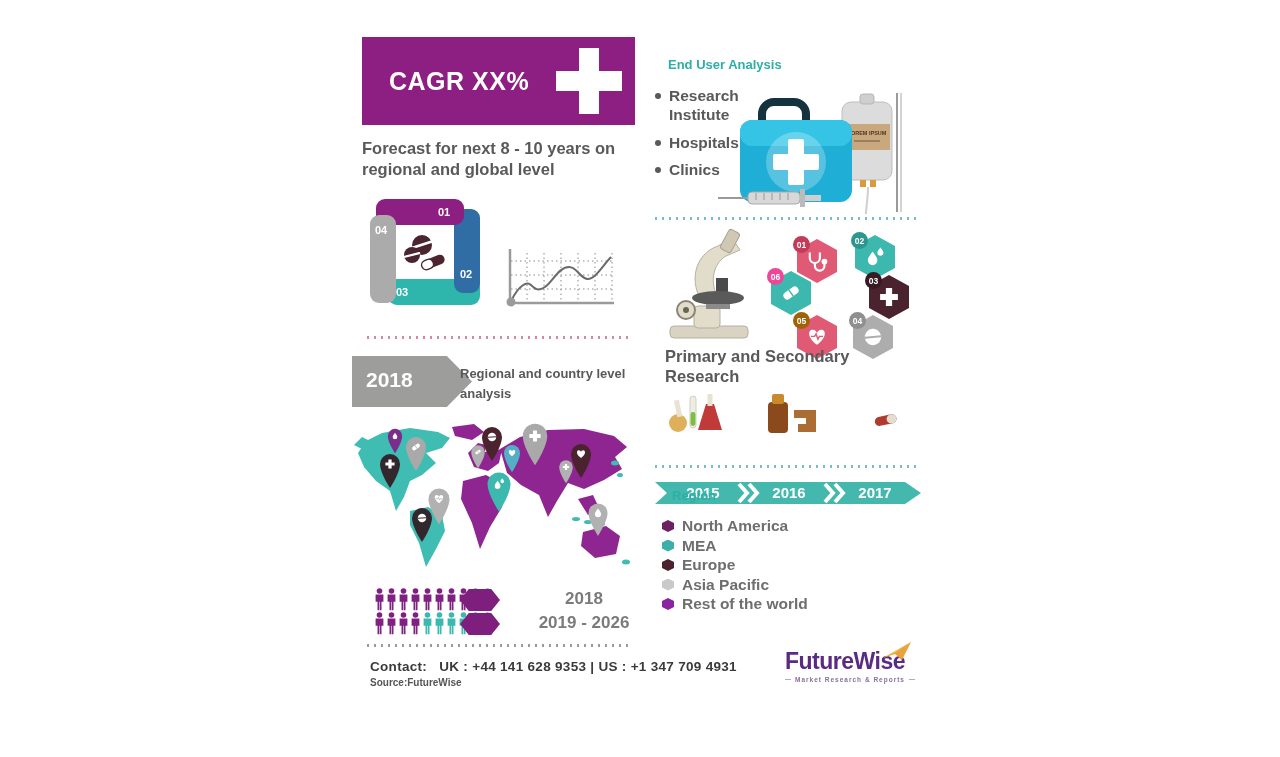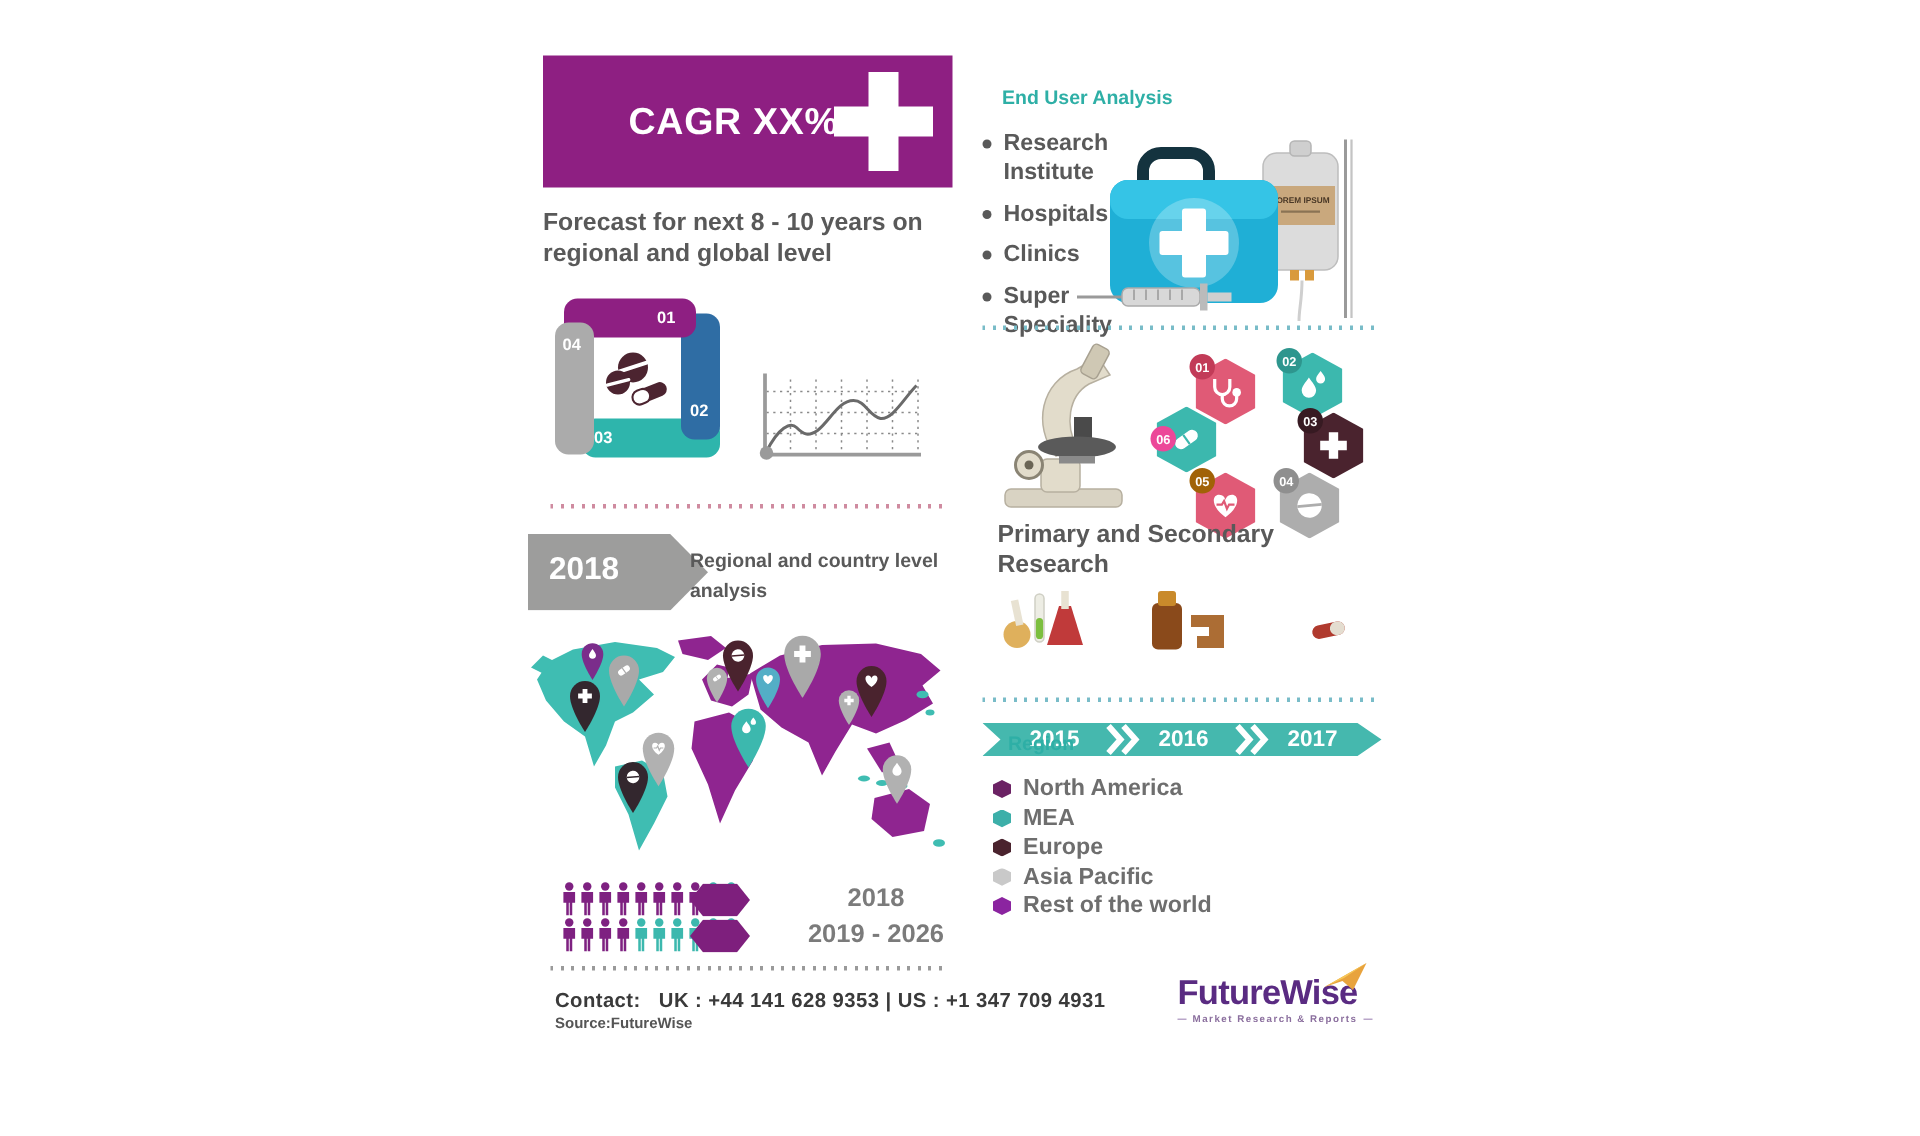--- a/index.html
+++ b/index.html
@@ -2,21 +2,21 @@
 <html><head>
 <meta charset="utf-8">
 <style>
   html,body{margin:0;padding:0;background:#fff;}
   #canvas{position:relative;width:1280px;height:757px;background:#ffffff;overflow:hidden;
           font-family:"Liberation Sans","DejaVu Sans",sans-serif;}
   .abs{position:absolute;}
 
   
   .banner{left:362px;top:37px;width:273px;height:88px;background:#8E1F82;}
-  .banner-title{position:absolute;left:57px;top:30px;color:#fff;font-size:25px;font-weight:bold;letter-spacing:.5px;}
+  .banner-title{position:absolute;left:27px;top:30px;color:#fff;font-size:25px;font-weight:bold;letter-spacing:.5px;}
   .banner-cross{position:absolute;left:556px;top:48px;width:66px;height:66px;}
   .cross-v{position:absolute;left:23px;top:0;width:20px;height:66px;background:#fff;}
   .cross-h{position:absolute;left:0;top:23px;width:66px;height:20px;background:#fff;}
 
   .forecast{left:362px;top:138px;width:285px;font-size:16.5px;font-weight:bold;color:#595959;line-height:21px;}
 
   .cycle{left:368px;top:197px;width:115px;height:112px;}
   .cy-bar{position:absolute;border-radius:9px;}
   .cy-gray{left:2px;top:18px;width:26px;height:88px;background:#ABABAB;z-index:4;}
   .cy-purple{left:8px;top:2px;width:88px;height:26px;background:#8E1F82;z-index:3;}
@@ -363,21 +363,20 @@
     <span class="pre">Contact:</span>
     <span>UK : +44 141 628 9353  |  US :  +1 347 709 4931</span>
   </div>
   <div class="abs source">Source:FutureWise</div>
 
   <div class="abs sec-title eu-title">End User Analysis</div>
   <ul class="abs eu-list" id="eu-list">
       <li>Research Institute</li>
       <li>Hospitals</li>
       <li>Clinics</li>
-      <li>Super Speciality</li>
     </ul>
 
   <svg class="abs kit" viewBox="0 0 215 130">
     <line x1="197" y1="5" x2="197" y2="124" stroke="#9a9a9a" stroke-width="2"></line>
     <line x1="201" y1="5" x2="201" y2="124" stroke="#c4c4c4" stroke-width="1.5"></line>
 
     <g>
       <rect x="142" y="14" width="50" height="78" rx="9" fill="#DCDCDC" stroke="#bdbdbd"></rect>
       <rect x="160" y="6" width="14" height="10" rx="3" fill="#cfcfcf" stroke="#b5b5b5"></rect>
       <rect x="144" y="36" width="46" height="26" fill="#C9A87D"></rect>
@@ -476,21 +475,21 @@
       </div>
       <div class="hexwrap" style="left: 0px; top: 38px;">
         <div class="hex" style="background: rgb(60, 184, 174);">
           <svg width="24" height="24" viewBox="-10 -10 20 20">
             <g transform="rotate(-35)">
               <rect x="-7" y="-3.2" width="14" height="6.4" rx="3.2" fill="#fff"></rect>
               <line x1="0" y1="-3.2" x2="0" y2="3.2" stroke="#3CB8AE" stroke-width="1.2"></line>
             </g>
           </svg>
         </div>
-        <div class="hex-badge" style="background: #ec4899; margin-top: 16px;">06</div>
+        <div class="hex-badge" style="background: #ec4899;">06</div>
       </div>
     </div>
 
   <div class="abs psr-title">Primary and Secondary Research</div>
 
   <svg class="abs labrow" viewBox="0 0 260 43">
     <g>
       <circle cx="18" cy="31" r="9" fill="#D9A23F" opacity="0.85"></circle>
       <rect x="15.5" y="8" width="5" height="17" fill="#E8E2D2" transform="rotate(-12 18 16)"></rect>
       <rect x="30" y="4" width="6" height="32" rx="3" fill="#EDEDE4" stroke="#cfcfc4"></rect>

